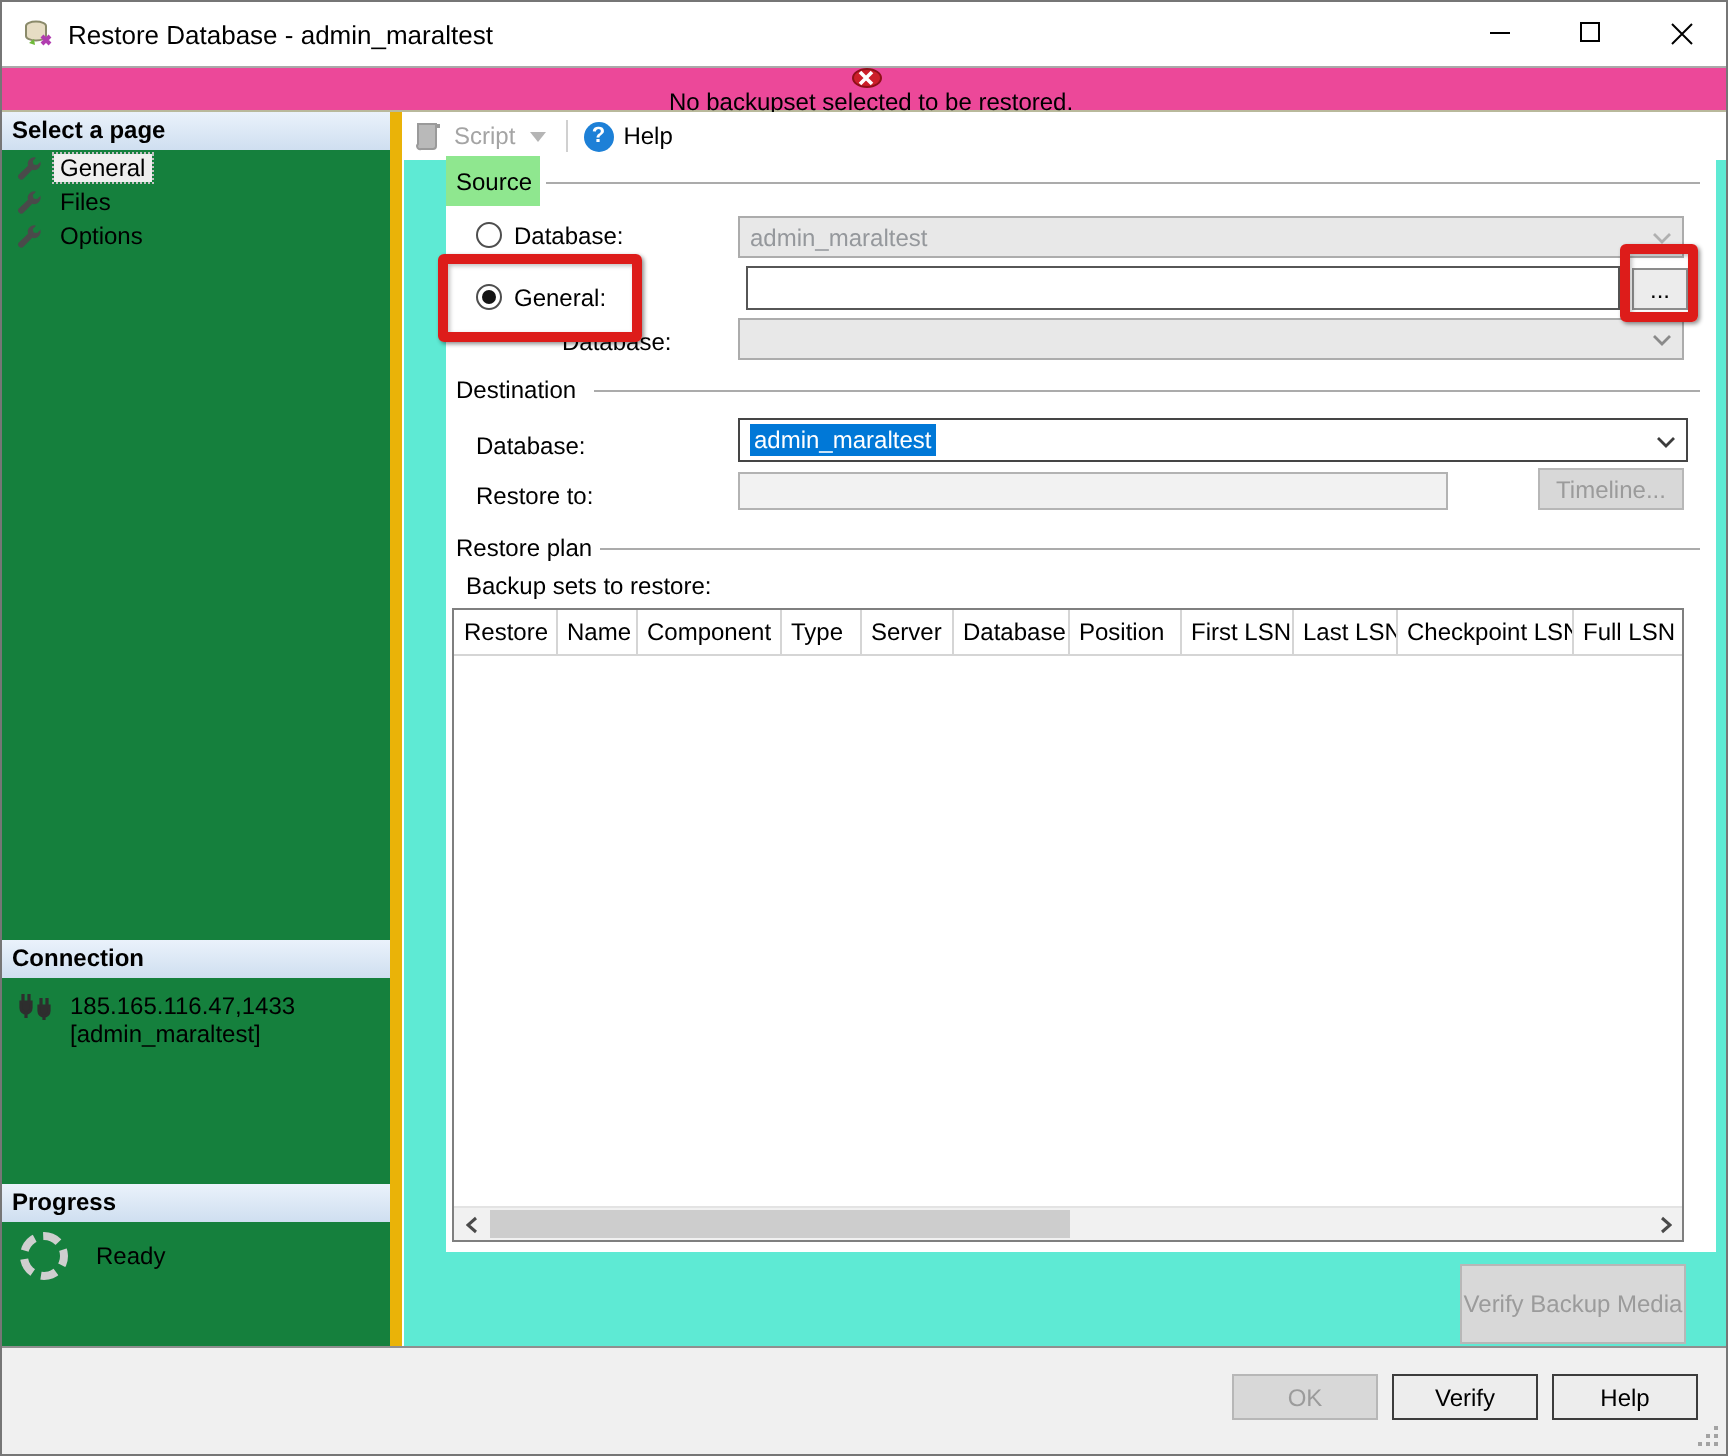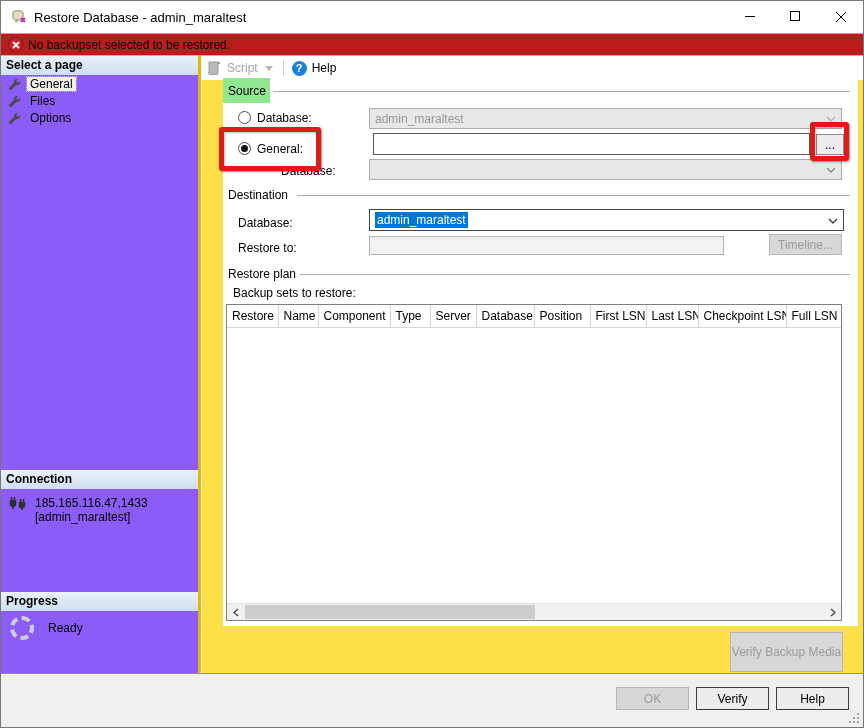--- a/index.html
+++ b/index.html
@@ -16,34 +16,34 @@
   .win-btn { width:45px; height:31px; display:flex; align-items:center; justify-content:center; }
   
   .banner { position:absolute; left:0; top:32px; right:0; height:23px;
     border-top:1px solid #a9a9a9; border-bottom:1px solid #b9b99c;
     display:flex; align-items:center; padding-left:7px; }
   .err-icon { width:15px; height:15px; border-radius:50%; background:#cc1f2a;
     border:1px solid #8e1018; color:#fff; display:flex; align-items:center; justify-content:center; margin-right:5px; }
   .banner-text { font-size:12px; }
   
   .content { position:absolute; left:0; top:55px; right:0; bottom:54px; }
-  .sidebar { position:absolute; left:0; top:0; width:200px; bottom:0; background:#8b5cf6; border-right:3px solid #eab308; }
+  .sidebar { position:absolute; left:0; top:0; width:200px; bottom:0; background:#15803d; border-right:6px solid #eab308; }
   .side-header { height:19px; background:linear-gradient(#eaf2fb, #cfdff0); font-weight:bold; padding:2px 0 0 5px; font-size:12px; }
   .side-item { display:flex; align-items:center; height:16px; padding-left:7px; margin-top:1px; }
   .side-item .lbl { padding:0 3px; margin-left:6px; }
   .side-item.sel .lbl { background:#efefef; outline:1px dotted #c2c2c2; }
   .conn-block { position:absolute; left:0; top:414px; right:0; }
   .conn-row { display:flex; padding:7px 0 0 8px; }
   .conn-text { margin-left:8px; line-height:14px; }
   .prog-block { position:absolute; left:0; top:536px; right:0; }
   .spinner { position:absolute; left:9px; top:24px; width:24px; height:24px;
     border:4px dashed #cfcfcf; border-radius:50%; }
   .ready { position:absolute; left:47px; top:29px; }
   
-  .main { position:absolute; left:201px; top:0; right:0; bottom:0; background:#fde047; }
+  .main { position:absolute; left:201px; top:0; right:0; bottom:0; background:#5eead4; }
   .toolbar { position:absolute; left:0; top:0; right:0; height:24px; background:#fff; display:flex; align-items:center; padding-left:5px; }
   .tb-script-label { color:#a4a4a4; margin-left:5px; }
   .tb-caret { margin-left:7px; }
   .tb-sep { width:1px; height:16px; background:#d0d0d0; margin:0 8px 0 10px; }
   .tb-help-label { margin-left:5px; }
   .help-icon { width:15px; height:15px; border-radius:50%; background:#1d80d7; color:#fff;
     font-weight:bold; font-size:11px; display:flex; align-items:center; justify-content:center; }
   .page { position:absolute; left:21px; top:24px; width:635px; height:546px; background:#fff;padding-left:33px; }
   .grp-label { position:absolute; font-size:12px; }
   .grp-line { position:absolute; height:1px; background:#ababab; right:8px; }
@@ -108,21 +108,21 @@
           </svg>
       </div>
       <div class="win-btn">
         <svg width="12" height="12">
             <path d="M1 1l10 10M11 1L1 11" stroke="#000"></path>
           </svg>
       </div>
     </div>
   </div>
 
-  <div class="banner" style="background: #b91c1c;">
+  <div class="banner" style="background: #ec4899; flex-direction: column;">
     <span class="err-icon">
       <svg width="8" height="8">
           <path d="M1 1l6 6M7 1L1 7" stroke="#fff" stroke-width="1.8"></path>
         </svg>
     </span>
     <span class="banner-text">No backupset selected to be restored.</span>
   </div>
 
   <div class="content">
 

